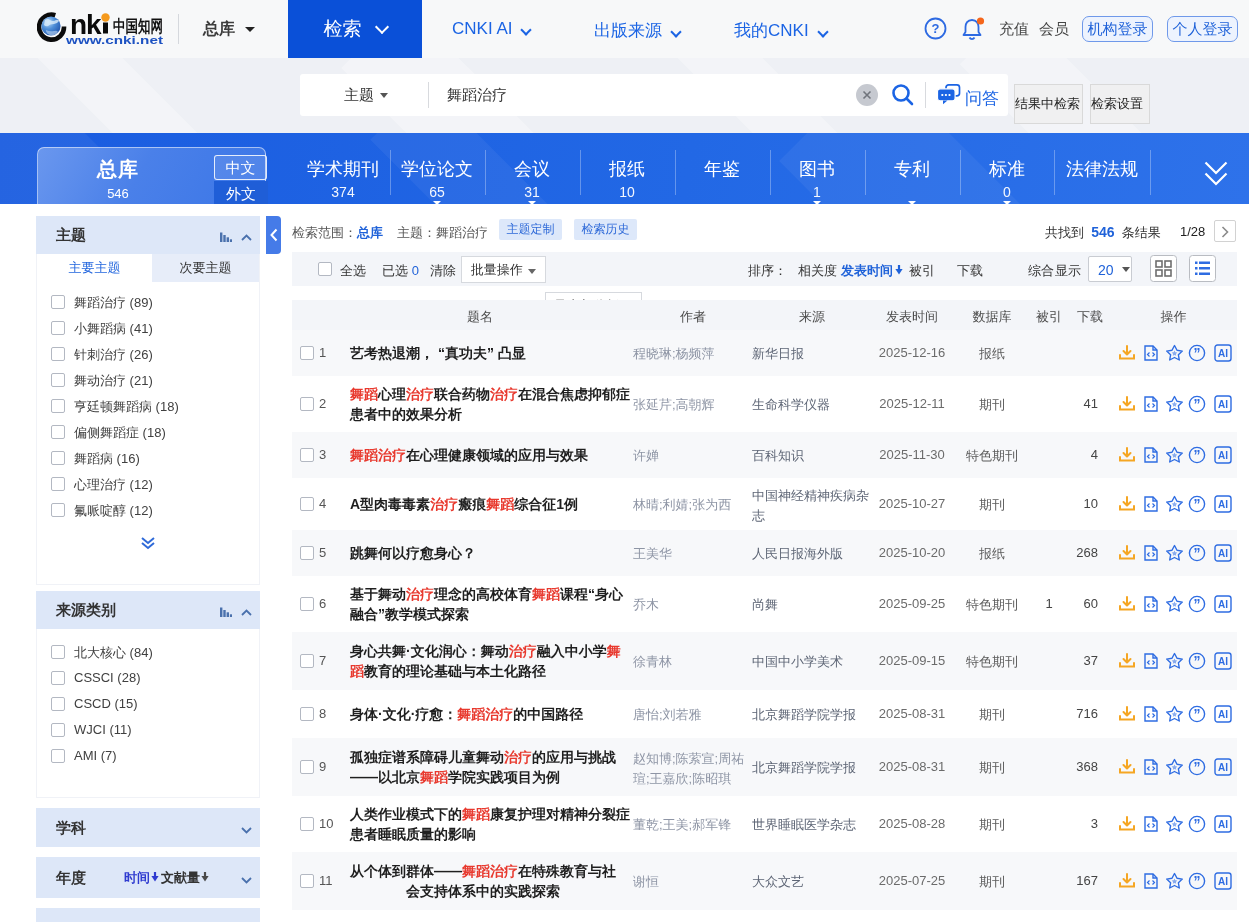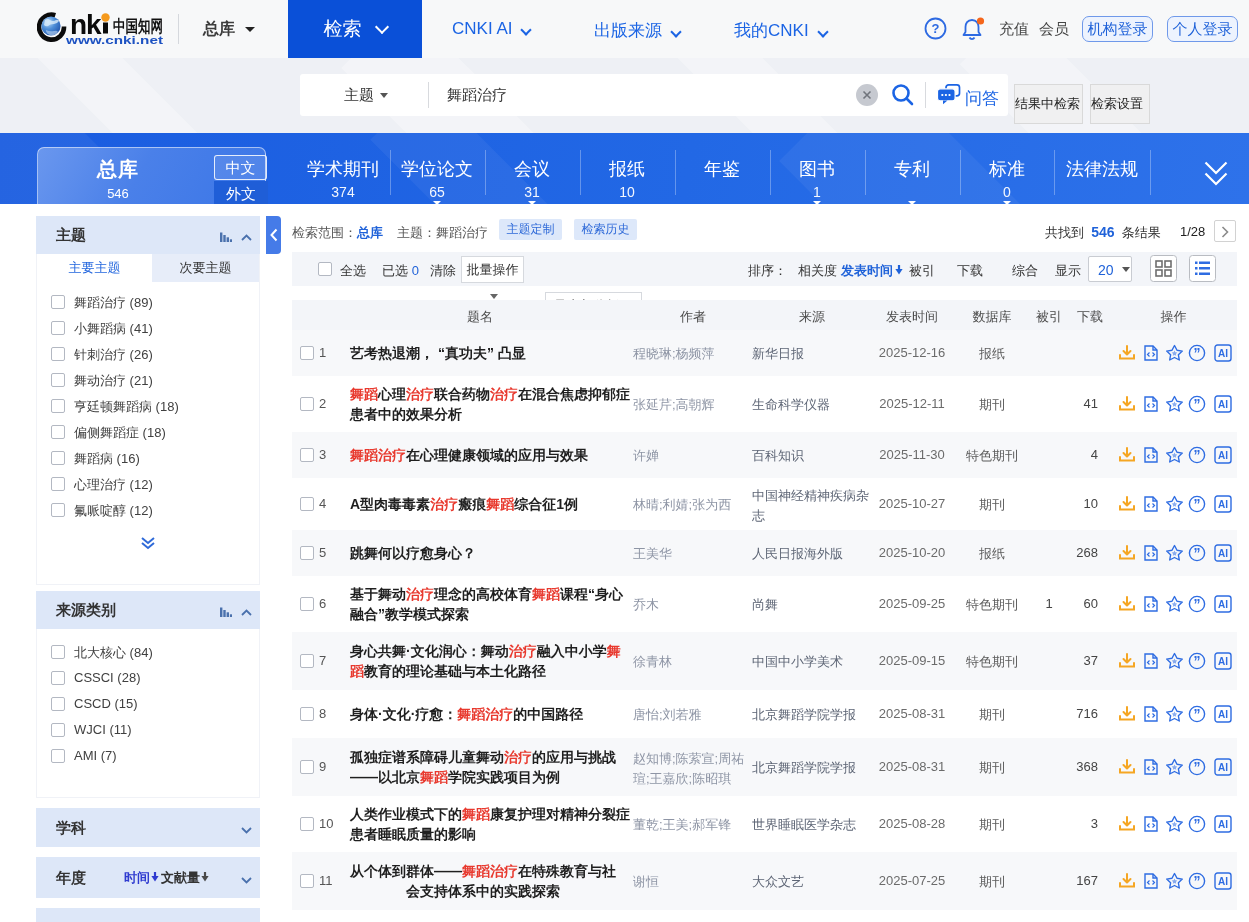--- a/index.html
+++ b/index.html
@@ -374,31 +374,31 @@
     <span style="position:absolute;left:888px;top:8px;color:#222;">1/28</span>
     <span style="position:absolute;left:922px;top:4px;width:22px;height:22px;border:1px solid #d2d2d2;border-radius:2px;background:#fff;text-align:center;"><svg width="8" height="12" viewBox="0 0 8 12" style="margin-top:5px;">
             <path d="M1.5 1 L6.5 6 L1.5 11" fill="none" stroke="#8a8a8a" stroke-width="1.6"></path>
           </svg></span>
   </div>
   <div id="toolbar">
     <span style="position:absolute;left:26px;top:10px;width:14px;height:14px;border:1px solid #b3b8c2;border-radius:2px;background:#fff;"></span>
     <span style="position:absolute;left:48px;top:10px;">全选</span>
     <span style="position:absolute;left:90px;top:10px;">已选 <span style="color:#1f62d9;">0</span></span>
     <span style="position:absolute;left:138px;top:10px;">清除</span>
-    <span style="position:absolute;left:169px;top:4px;width:63px;height:27px;background:#fff;border:1px solid #d6d9de;text-align:center;line-height:25px;">批量操作 <span style="display:inline-block;width:0;height:0;border-left:4px solid transparent;border-right:4px solid transparent;border-top:5px solid #666;margin-left:2px;"></span></span>
+    <span style="position:absolute;left:169px;top:4px;width:85px;height:27px;background:#fff;border:1px solid #d6d9de;text-align:center;line-height:25px;">批量操作 <span style="display:inline-block;width:0;height:0;border-left:4px solid transparent;border-right:4px solid transparent;border-top:5px solid #666;margin-left:2px;"></span></span>
     <span style="position:absolute;left:253px;top:4px;width:97px;height:27px;background:#fff;border:1px solid #d6d9de;text-align:center;line-height:25px;margin-top:36px;">导出与分析 <span style="display:inline-block;width:0;height:0;border-left:4px solid transparent;border-right:4px solid transparent;border-top:5px solid #666;margin-left:2px;"></span></span>
     <span style="position:absolute;left:456px;top:10px;">排序：</span>
         <span style="position:absolute;left:506px;top:10px;">相关度</span>
     <span style="position:absolute;left:549px;top:10px;color:#1f62d9;font-weight:bold;">发表时间<svg width="10" height="12" viewBox="0 0 10 12" style="vertical-align:-1px;margin-left:1px;">
             <path d="M5 1 L5 6" stroke="#1f62d9" stroke-width="2.2"></path>
             <path d="M1.4 5 L8.6 5 L5 10.6 Z" fill="#1f62d9"></path>
           </svg></span>
     <span style="position:absolute;left:617px;top:10px;">被引</span>
     <span style="position:absolute;left:665px;top:10px;">下载</span>
-    <span style="position:absolute;left:720px;top:10px;">综合</span>
+    <span style="position:absolute;left:736px;top:10px;">综合</span>
         <span style="position:absolute;left:763px;top:10px;">显示</span>
     <span style="position:absolute;left:796px;top:4px;width:44px;height:26px;background:#fff;border:1px solid #c9ccd2;border-radius:2px;"></span>
     <span style="position:absolute;left:806px;top:10px;color:#1f62d9;font-size:14px;">20</span>
     <span style="position:absolute;left:830px;top:15px;width:0;height:0;border-left:4px solid transparent;border-right:4px solid transparent;border-top:5px solid #555;"></span>
     <svg style="position:absolute;left:858px;top:3px;" width="27" height="27" viewBox="0 0 27 27">
           <rect x="0.5" y="0.5" width="26" height="26" rx="3" fill="#fff" stroke="#b9bcc2"></rect>
           <rect x="6" y="6" width="6" height="6" fill="none" stroke="#6e6e6e" stroke-width="1.6"></rect>
           <rect x="15" y="6" width="6" height="6" fill="none" stroke="#6e6e6e" stroke-width="1.6"></rect>
           <rect x="6" y="15" width="6" height="6" fill="none" stroke="#6e6e6e" stroke-width="1.6"></rect>
           <rect x="15" y="15" width="6" height="6" fill="none" stroke="#6e6e6e" stroke-width="1.6"></rect>

